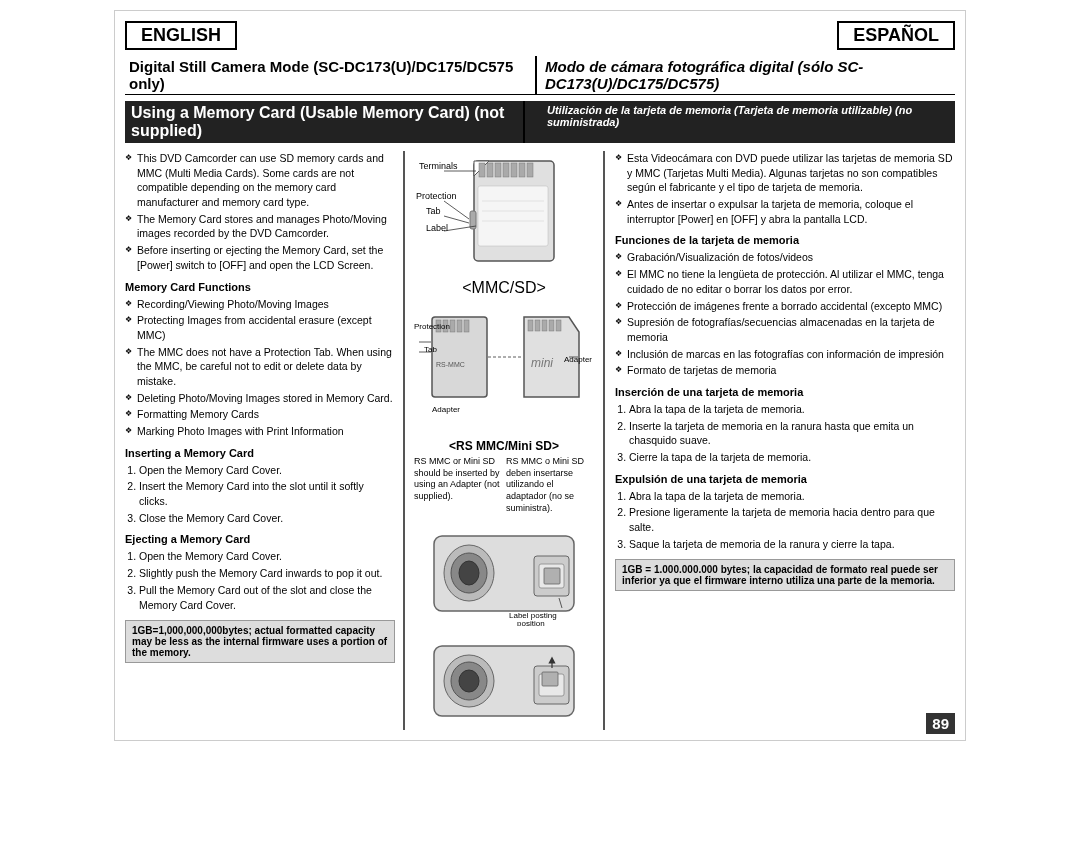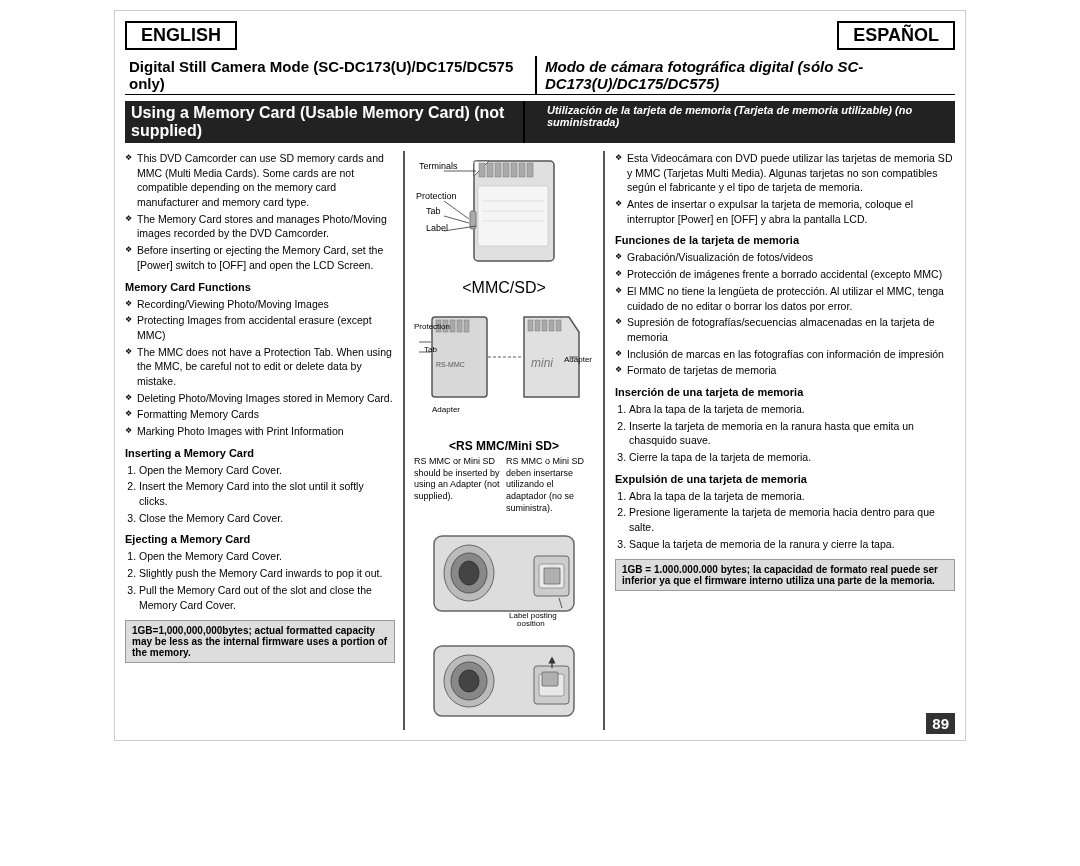--- a/index.html
+++ b/index.html
@@ -347,22 +347,22 @@
 
     <div class="right-col">
       <ul class="bullet-list">
         <li>Esta Videocámara con DVD puede utilizar las tarjetas de memoria SD y MMC (Tarjetas Multi Media). Algunas tarjetas no son compatibles según el fabricante y el tipo de tarjeta de memoria.</li>
         <li>Antes de insertar o expulsar la tarjeta de memoria, coloque el interruptor [Power] en [OFF] y abra la pantalla LCD.</li>
       </ul>
 
       <div class="subsection-title">Funciones de la tarjeta de memoria</div>
       <ul class="bullet-list">
         <li>Grabación/Visualización de fotos/videos</li>
+        <li>El MMC no tiene la lengüeta de protección. Al utilizar el MMC, tenga cuidado de no editar o borrar los datos por error.</li>
         <li>Protección de imágenes frente a borrado accidental (excepto MMC)</li>
-        <li>El MMC no tiene la lengüeta de protección. Al utilizar el MMC, tenga cuidado de no editar o borrar los datos por error.</li>
         <li>Supresión de fotografías/secuencias almacenadas en la tarjeta de memoria</li>
         <li>Inclusión de marcas en las fotografías con información de impresión</li>
         <li>Formato de tarjetas de memoria</li>
       </ul>
 
       <div class="subsection-title">Inserción de una tarjeta de memoria</div>
       <ol class="numbered-list">
         <li>Abra la tapa de la tarjeta de memoria.</li>
         <li>Inserte la tarjeta de memoria en la ranura hasta que emita un chasquido suave.</li>
         <li>Cierre la tapa de la tarjeta de memoria.</li>

